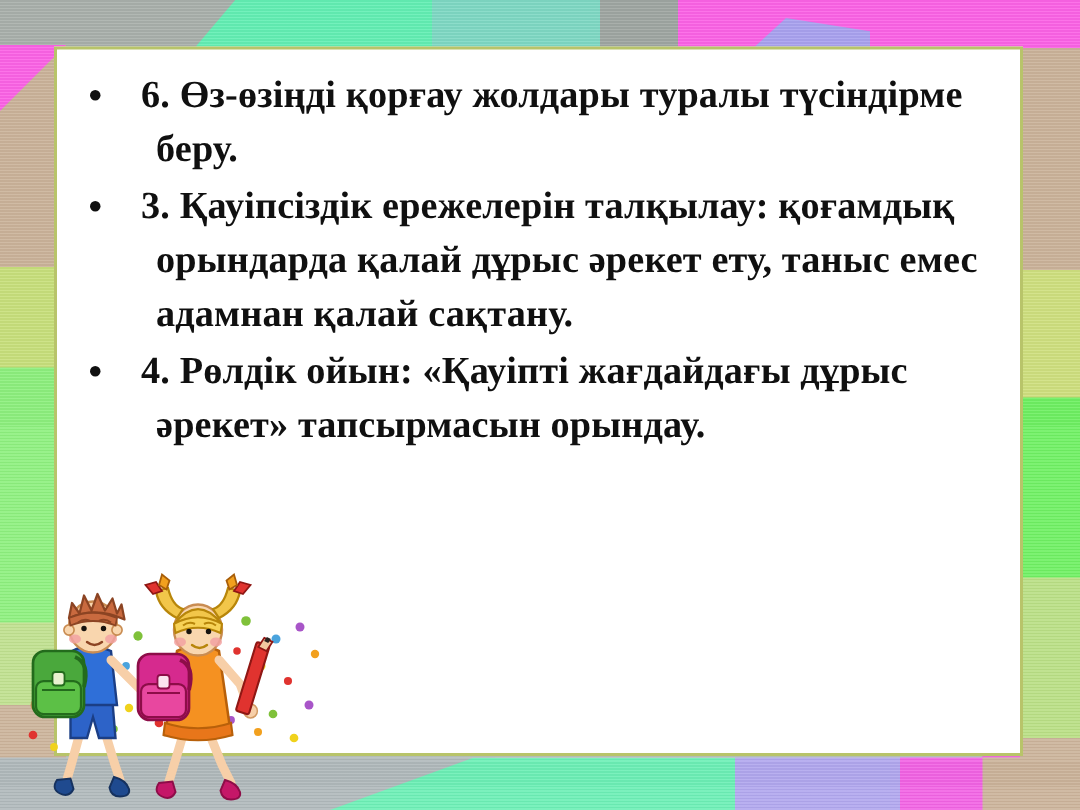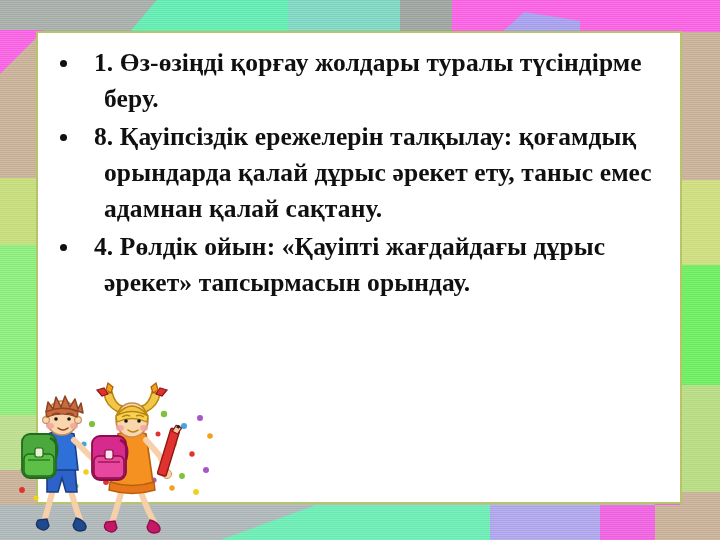--- a/index.html
+++ b/index.html
@@ -257,25 +257,25 @@
     <div class="bg-shape bg-bot-tan"></div>
 
     <div class="bg-texture"></div>
   </div>
 
   <div id="panel">
 
     <ul class="bullet-list">
       <li class="bullet-item">
         <span class="bullet-dot"></span>
-        <span class="bullet-text">1. Өз-өзіңді қорғау жолдары туралы түсіндірме беру.</span>
+        <span class="bullet-text">6. Өз-өзіңді қорғау жолдары туралы түсіндірме беру.</span>
       </li>
       <li class="bullet-item">
         <span class="bullet-dot"></span>
-        <span class="bullet-text">8. Қауіпсіздік ережелерін талқылау: қоғамдық орындарда қалай дұрыс әрекет ету, таныс емес адамнан қалай сақтану.</span>
+        <span class="bullet-text">3. Қауіпсіздік ережелерін талқылау: қоғамдық орындарда қалай дұрыс әрекет ету, таныс емес адамнан қалай сақтану.</span>
       </li>
       <li class="bullet-item">
         <span class="bullet-dot"></span>
         <span class="bullet-text">4. Рөлдік ойын: «Қауіпті жағдайдағы дұрыс әрекет» тапсырмасын орындау.</span>
       </li>
     </ul>
   </div>
 
   <div id="clipart">
     <svg width="210" height="155" viewBox="0 0 210 155" xmlns="http://www.w3.org/2000/svg">

